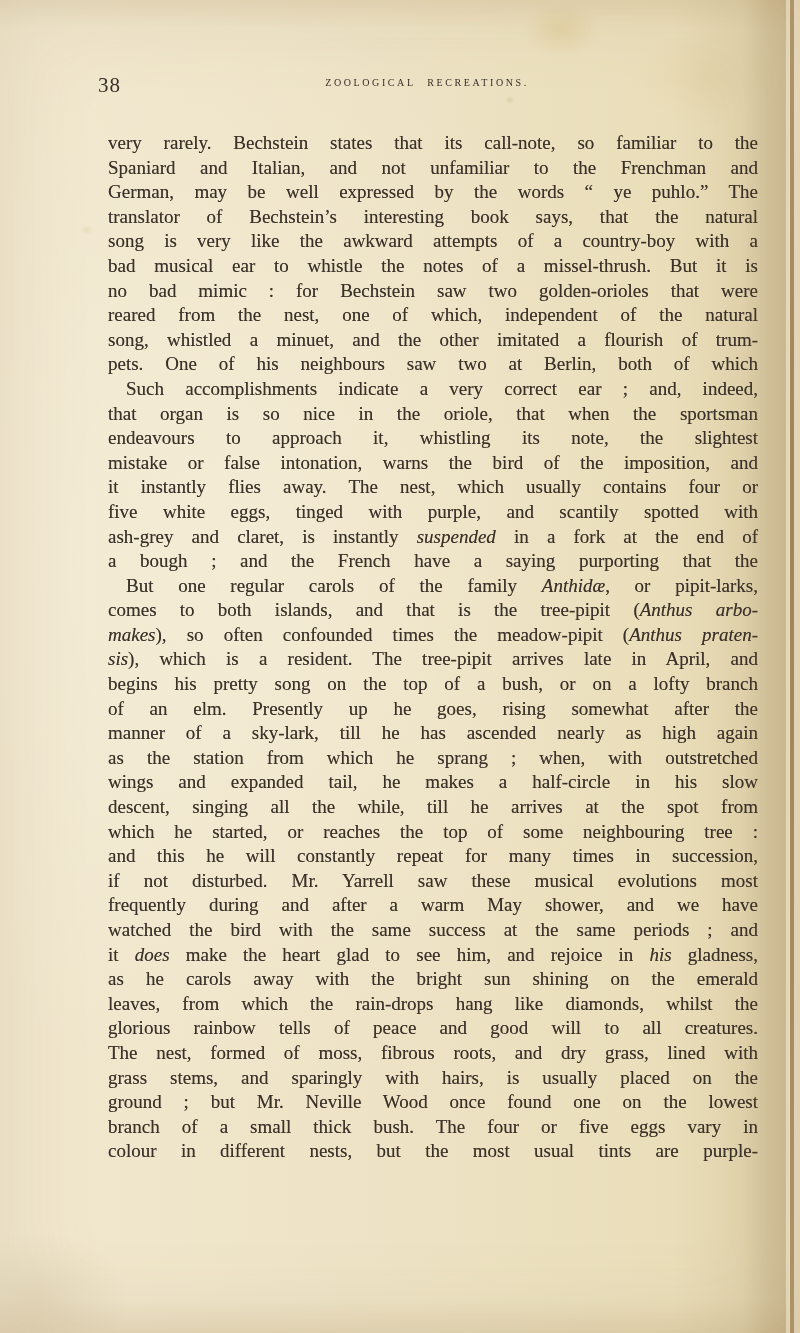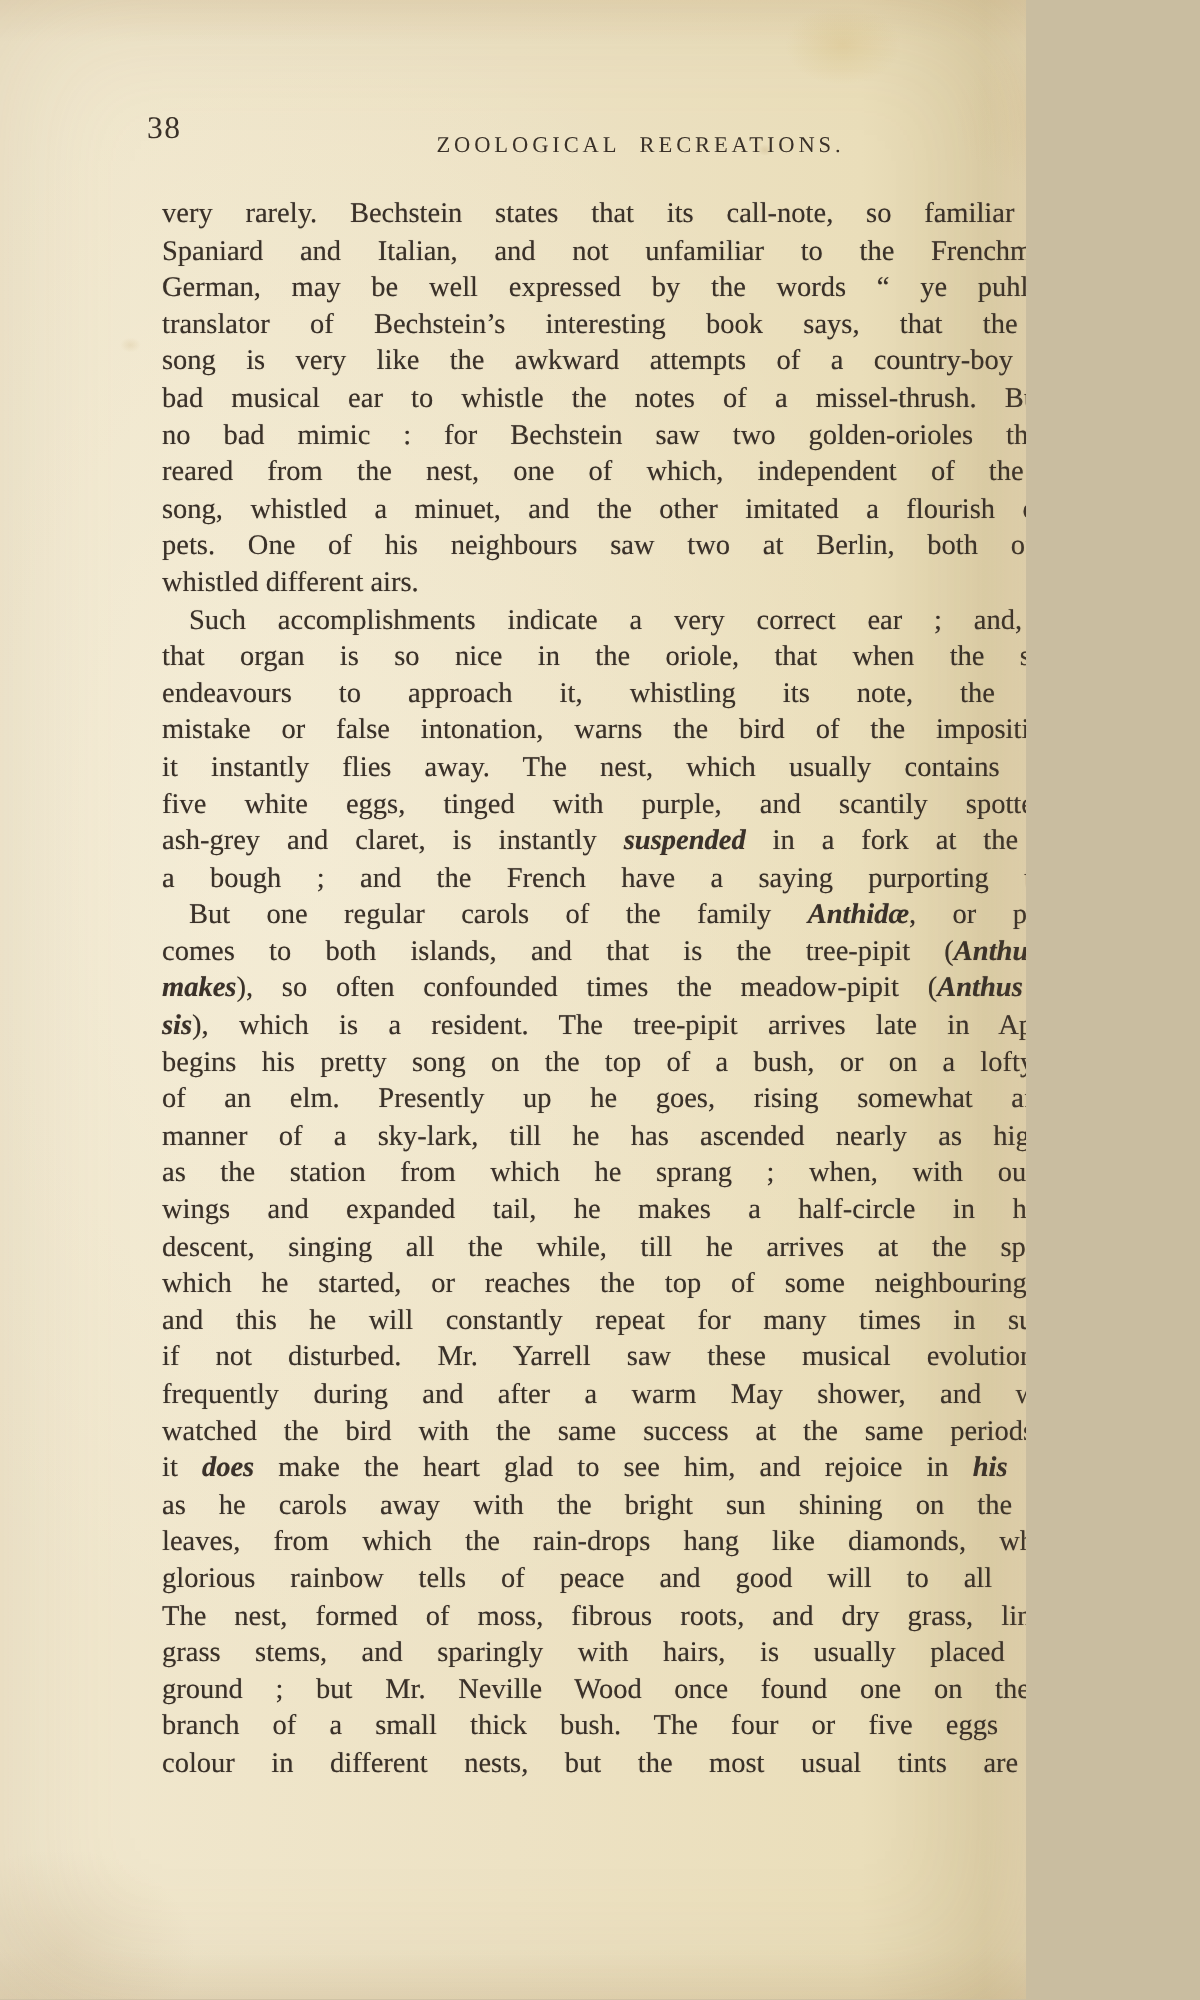--- a/index.html
+++ b/index.html
@@ -1,17 +1,17 @@
 <!DOCTYPE html>
 <html><head>
 <meta charset="utf-8">
 <style>
   html,body { margin:0; padding:0; background:#c9bda0; }
   .page {
-    position:relative; width:684px; height:1333px; overflow:hidden;
+    position:relative; width:800px; height:1333px; overflow:hidden;
     font-family:"Liberation Serif","DejaVu Serif",serif;
     color:#3a3129;
     background:
       radial-gradient(ellipse 55px 38px at 562px 30px, rgba(197,160,72,0.20), rgba(197,160,72,0) 70%),
       radial-gradient(ellipse 100px 70px at 706px 78px, rgba(205,172,110,0.14), rgba(205,172,110,0) 70%),
       radial-gradient(ellipse 120px 90px at 40px 1300px, rgba(170,140,95,0.16), rgba(170,140,95,0) 75%),
       linear-gradient(to bottom, rgba(196,166,120,0.16), rgba(196,166,120,0) 28px),
       linear-gradient(to bottom, rgba(196,166,120,0) 1300px, rgba(180,150,105,0.14) 100%),
       radial-gradient(ellipse 520px 760px at 30% 42%, rgba(255,252,242,0.30), rgba(255,252,242,0) 75%),
       linear-gradient(to right, #f1e8cf 0%, #ede2c4 50%, #eadeba 84%, #ddcfa8 96%, #e3d5b2 100%);
@@ -29,29 +29,29 @@
 
   .stain { position:absolute; border-radius:50%; pointer-events:none; }
   .stain-a { left:80px; top:225px; width:14px; height:10px;
     background:radial-gradient(ellipse, rgba(190,160,100,0.18), rgba(190,160,100,0) 70%); }
   .stain-b { left:505px; top:96px; width:10px; height:8px;
     background:radial-gradient(ellipse, rgba(170,140,90,0.22), rgba(170,140,90,0) 70%); }
 
   .header { position:absolute; top:73px; left:108px; width:650px; height:28px; }
   .pagenum { position:absolute; left:-10px; top:0; font-size:21px; letter-spacing:1px; }
   .running { position:absolute; left:0; width:100%; top:4px; text-align:center;
-    font-size:15px; letter-spacing:2.6px; word-spacing:7px; transform:translateX(-6px); white-space:nowrap;margin-top:12px; }
+    font-size:10px; letter-spacing:2.6px; word-spacing:7px; transform:translateX(-6px); white-space:nowrap; }
 
   .bodytext { position:absolute; top:131px; left:108px; width:650px;
     font-size:19px; line-height:24.6px; text-align:justify;
     text-shadow:0 0 0.5px rgba(58,49,41,0.55); }
   .line { text-align:justify; text-align-last:justify; }
   .line.para-end { text-align-last:left; }
   .line.indent { text-indent:18px; }
-  .line i { font-style:italic;font-weight:bold; }
+  .line i { font-style:italic; }
 </style>
 </head>
 <body>
 
 <div class="page">
 
   <div class="stain stain-a"></div>
   <div class="stain stain-b"></div>
 
   <div class="header">
@@ -63,21 +63,20 @@
       <div class="line"><span>very rarely.  Bechstein states that its call-note, so familiar to the</span></div>
       <div class="line"><span>Spaniard and Italian, and not unfamiliar to the Frenchman and</span></div>
       <div class="line"><span>German, may be well expressed by the words “ ye puhlo.”  The</span></div>
       <div class="line"><span>translator of Bechstein’s interesting book says, that the natural</span></div>
       <div class="line"><span>song is very like the awkward attempts of a country-boy with a</span></div>
       <div class="line"><span>bad musical ear to whistle the notes of a missel-thrush.  But it is</span></div>
       <div class="line"><span>no bad mimic : for Bechstein saw two golden-orioles that were</span></div>
       <div class="line"><span>reared from the nest, one of which, independent of the natural</span></div>
       <div class="line"><span>song, whistled a minuet, and the other imitated a flourish of trum-</span></div>
       <div class="line"><span>pets.  One of his neighbours saw two at Berlin, both of which</span></div>
-      <div class="line para-end"><span>whistled different airs.</span></div>
       <div class="line indent"><span>Such accomplishments indicate a very correct ear ; and, indeed,</span></div>
       <div class="line"><span>that organ is so nice in the oriole, that when the sportsman</span></div>
       <div class="line"><span>endeavours to approach it, whistling its note, the slightest</span></div>
       <div class="line"><span>mistake or false intonation, warns the bird of the imposition, and</span></div>
       <div class="line"><span>it instantly flies away.  The nest, which usually contains four or</span></div>
       <div class="line"><span>five white eggs, tinged with purple, and scantily spotted with</span></div>
       <div class="line"><span>ash-grey and claret, is instantly </span><i>suspended</i><span> in a fork at the end of</span></div>
       <div class="line"><span>a bough ; and the French have a saying purporting that the</span></div>
       <div class="line indent"><span>But one regular carols of the family </span><i>Anthidæ</i><span>, or pipit-larks,</span></div>
       <div class="line"><span>comes to both islands, and that is the tree-pipit (</span><i>Anthus arbo-</i></div>

